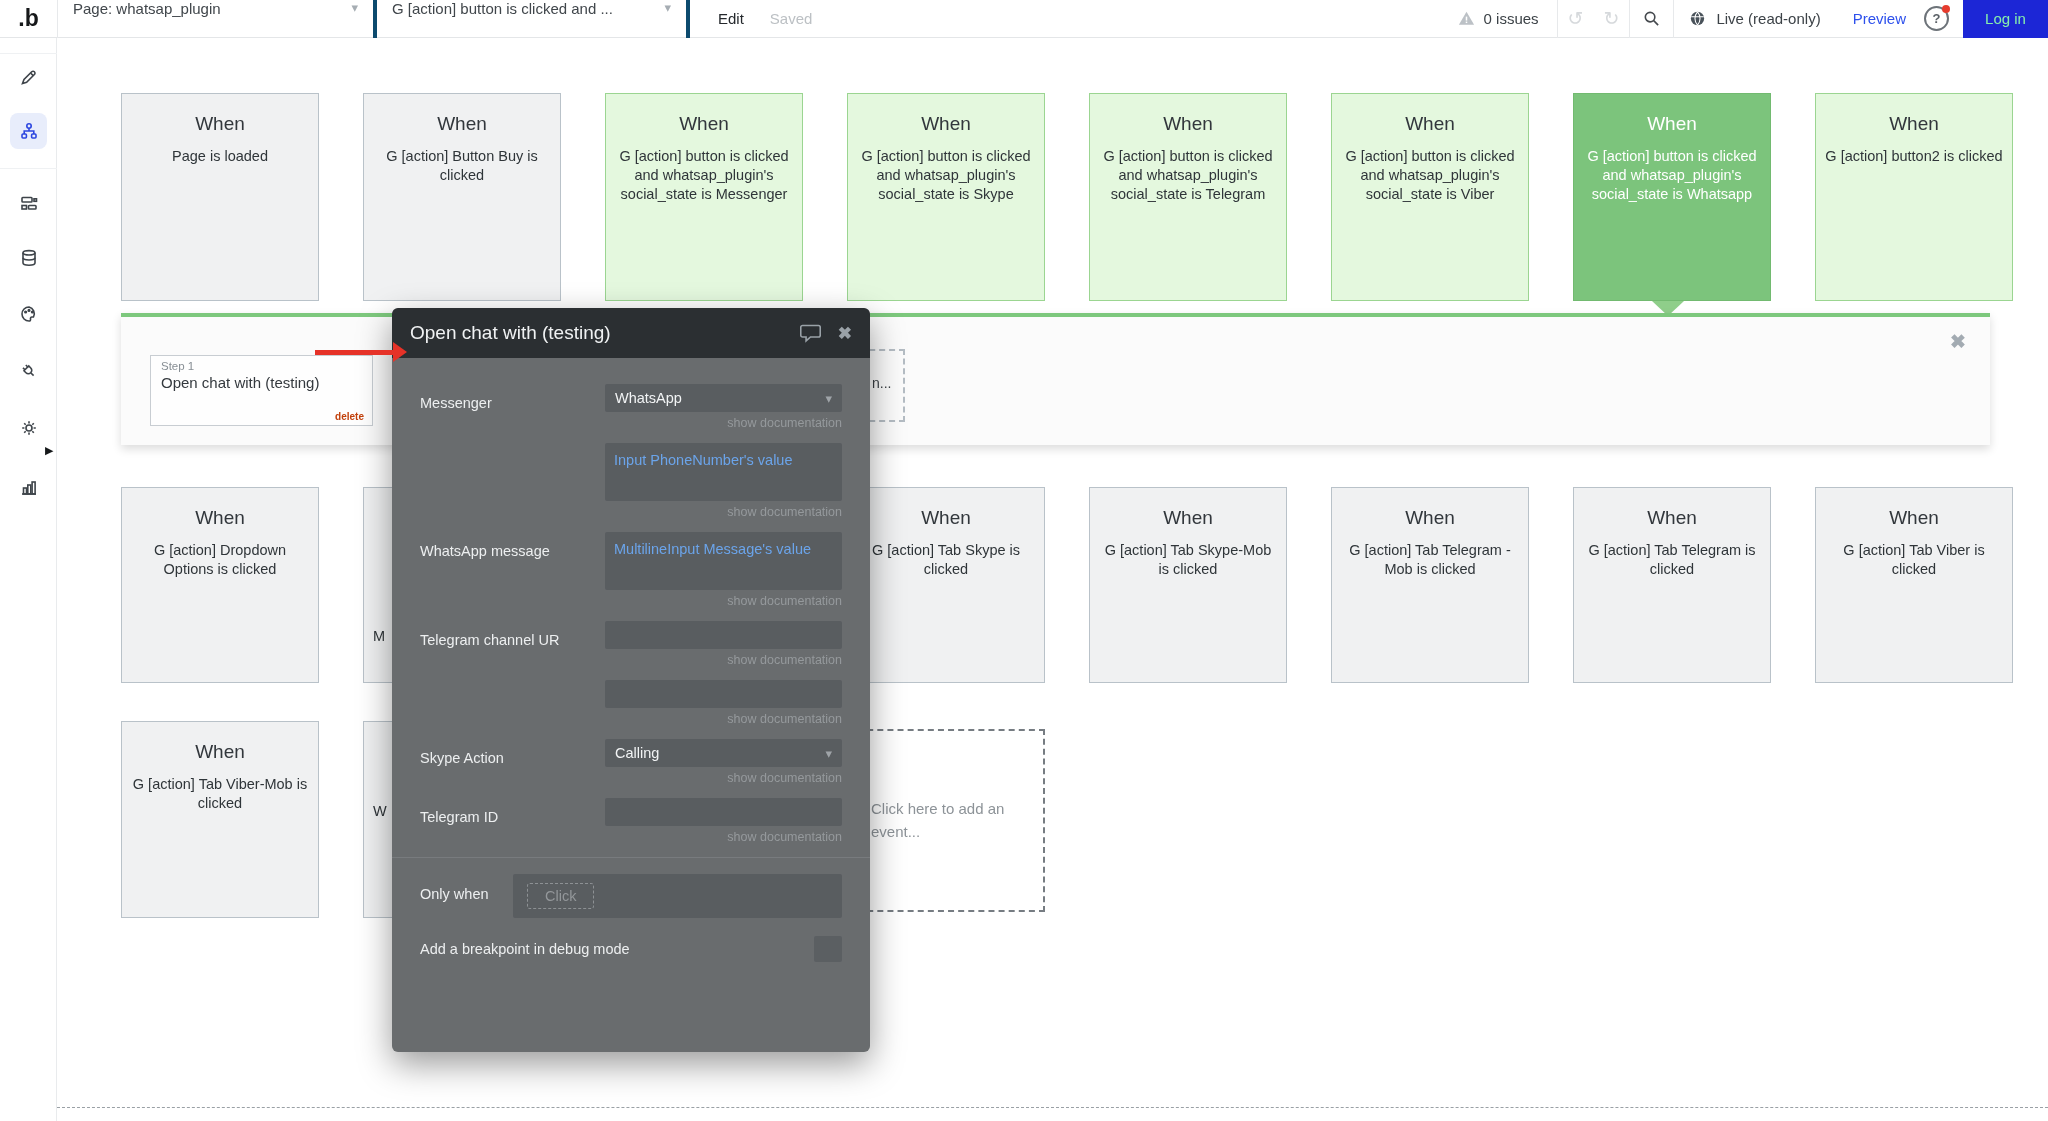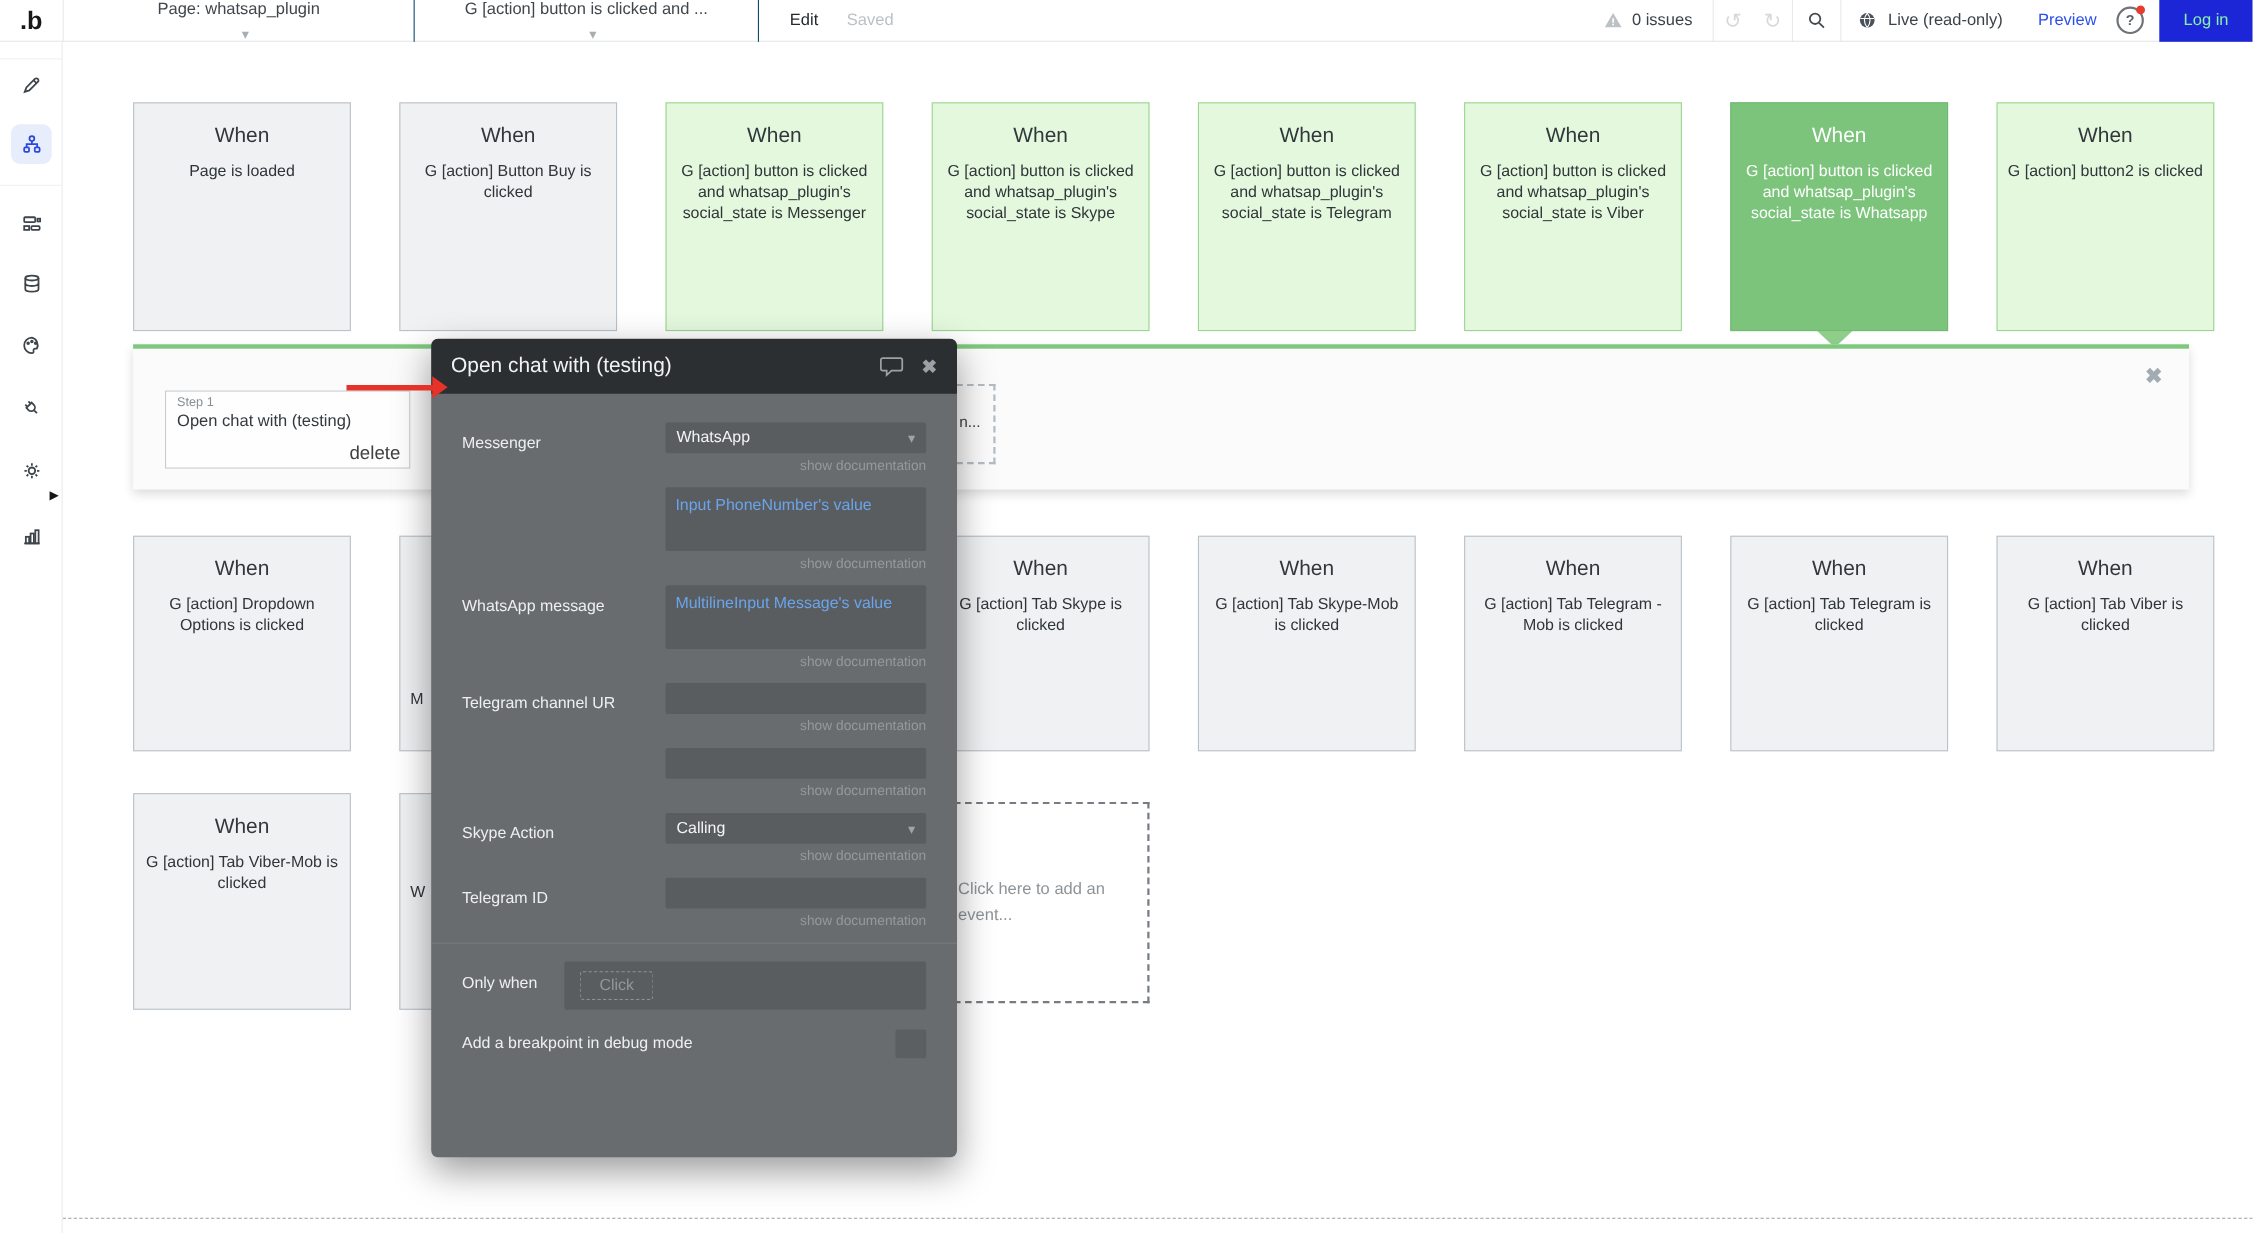--- a/index.html
+++ b/index.html
@@ -3,22 +3,22 @@
 <meta charset="utf-8">
 <style>
   html,body{margin:0;padding:0;background:#fff;}
   .app{position:relative;width:2048px;height:1121px;background:#ffffff;
        font-family:"Liberation Sans",sans-serif;overflow:hidden;}
 
   
   .topbar{position:absolute;left:0;top:0;width:2048px;height:38px;background:#fff;
           border-bottom:1px solid #e4e6e8;display:flex;align-items:center;z-index:100;box-sizing:border-box;}
   .logo{width:57px;text-align:center;font-size:23px;font-weight:bold;color:#16181a;}
-  .selector{height:38px;display:flex;align-items:center;justify-content:space-between;
-            padding:0 15px;font-size:15px;color:#40464b;border-right:1px solid #0c4a6e;box-sizing:border-box;flex-direction:column;}
+  .selector{height:38px;display:flex;justify-content:space-between;
+            padding:0 15px;font-size:15px;color:#40464b;border-right:4px solid #0c4a6e;box-sizing:border-box;}
   .sel-page{width:320px;border-left:1px solid #e7e9eb;}
   .sel-wf{width:313px;}
   .caret{color:#a6adb3;font-size:13px;margin-left:12px;}
   .tb-edit{margin-left:28px;font-size:15px;color:#24282c;}
   .tb-saved{margin-left:26px;font-size:15px;color:#bcc0c4;}
   .tb-right{margin-left:auto;display:flex;align-items:center;height:38px;}
   .tb-sep{width:1px;height:38px;background:#e7e9eb;}
   .issues{display:flex;align-items:center;gap:8px;padding:0 18px;font-size:15px;color:#3c4247;}
   .histbtn{font-size:19px;color:#d6d9dc;padding:0 10px;}
   .iconbtn{padding:0 12px;display:flex;align-items:center;}
@@ -58,21 +58,21 @@
   .pointer{position:absolute;left:1652px;top:301px;width:0;height:0;z-index:2;
            border-left:16px solid transparent;border-right:16px solid transparent;border-top:15px solid #8fce8a;}
 
   
   .steppanel{position:absolute;left:121px;top:313px;width:1869px;height:132px;background:#fbfbfb;
              border-top:4px solid #7dc87d;box-shadow:0 4px 9px rgba(0,0,0,.14);z-index:2;box-sizing:border-box;}
   .stepbox{position:absolute;left:29px;top:38px;width:223px;height:71px;background:#fefefe;
            border:1px solid #c8cdd2;box-sizing:border-box;padding:4px 10px;text-align:left;}
   .steplabel{font-size:11.5px;color:#878e94;}
   .steptitle{font-size:15px;color:#34393e;margin-top:2px;}
-  .stepdelete{position:absolute;right:8px;bottom:3px;font-size:17px;color:#404040;}
+  .stepdelete{position:absolute;right:8px;bottom:3px;font-size:10px;color:#c2410c;font-weight:bold;}
   .panelclose{position:absolute;right:24px;top:13px;font-size:19px;color:#a3abb2;font-weight:bold;}
   .dashfrag{position:absolute;left:639px;top:32px;width:145px;height:73px;border:2px dashed #b4bcc3;box-sizing:border-box;}
   .dashfrag span{position:absolute;left:110px;top:24px;font-size:14px;color:#3a3f44;}
 
   
   .arrow-line{position:absolute;left:315px;top:350px;width:80px;height:5px;background:#e63228;z-index:60;}
   .arrow-head{position:absolute;left:393px;top:342px;width:0;height:0;z-index:60;
               border-left:14px solid #e63228;border-top:10px solid transparent;border-bottom:10px solid transparent;}
 
   

